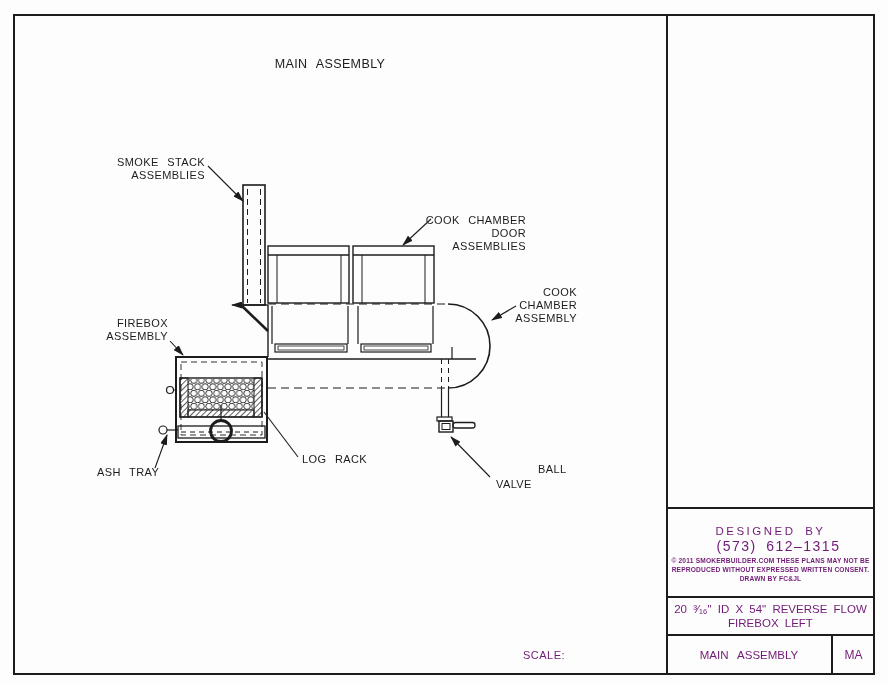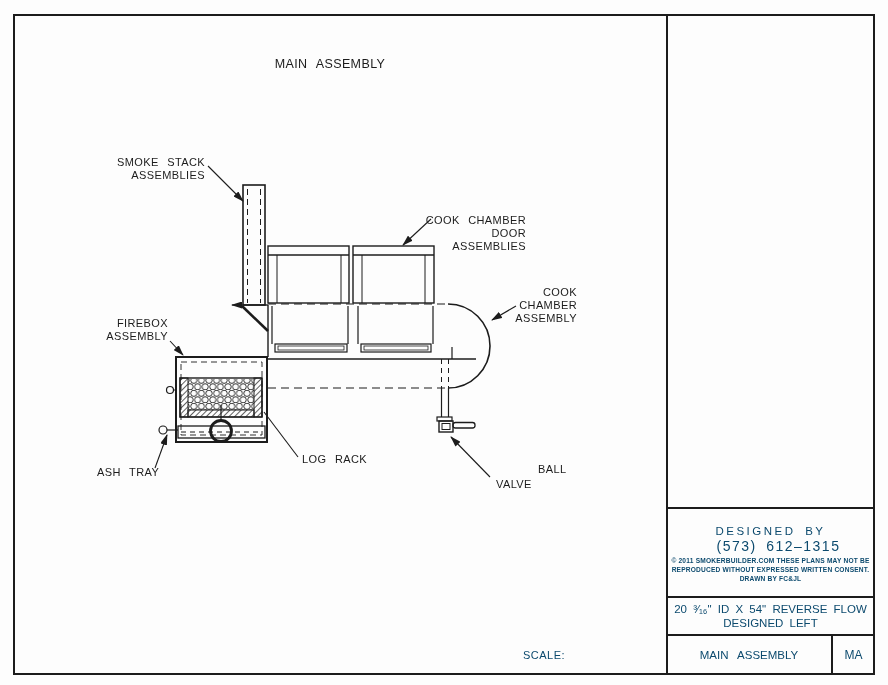--- a/index.html
+++ b/index.html
@@ -1,21 +1,21 @@
 <!DOCTYPE html>
 <html><head>
 <meta charset="utf-8">
 <style>
   html,body{margin:0;padding:0;background:#e8e8e8;}
   .page{
     position:relative;
     width:888px;height:685px;
     background:#fdfdfd;
     font-family:"Liberation Sans", sans-serif;
-    color:#0c4a6e;
+    color:#701a75;
     overflow:hidden;
   }
   .border-rect{
     position:absolute;left:13px;top:14px;width:858px;height:657px;
     border:2px solid #1c1c1c;
   }
   .col-divider{
     position:absolute;left:666px;top:14px;width:2px;height:659px;
     background:#1c1c1c;
   }
@@ -193,21 +193,21 @@
   <div class="titleblock">
     <div class="tb-box tb-a">
       <div class="designed-by">DESIGNED BY</div>
       <div class="phone">(573) 612–1315</div>
       <div class="copy">© 2011 SMOKERBUILDER.COM THESE PLANS MAY NOT BE</div>
       <div class="copy">REPRODUCED WITHOUT EXPRESSED WRITTEN CONSENT.</div>
       <div class="copy">DRAWN BY FC&amp;JL</div>
     </div>
     <div class="tb-box tb-b">
       <div class="part-title">20 ³⁄₁₆" ID X 54" REVERSE FLOW</div>
-      <div class="part-title">DESIGNED LEFT</div>
+      <div class="part-title">FIREBOX LEFT</div>
     </div>
     <div class="tb-box tb-c">
       <div class="cell-name">MAIN ASSEMBLY</div>
       <div class="cell-div"></div>
       <div class="cell-code">MA</div>
     </div>
   </div>
 
   <div class="scale-label">SCALE:</div>
 

